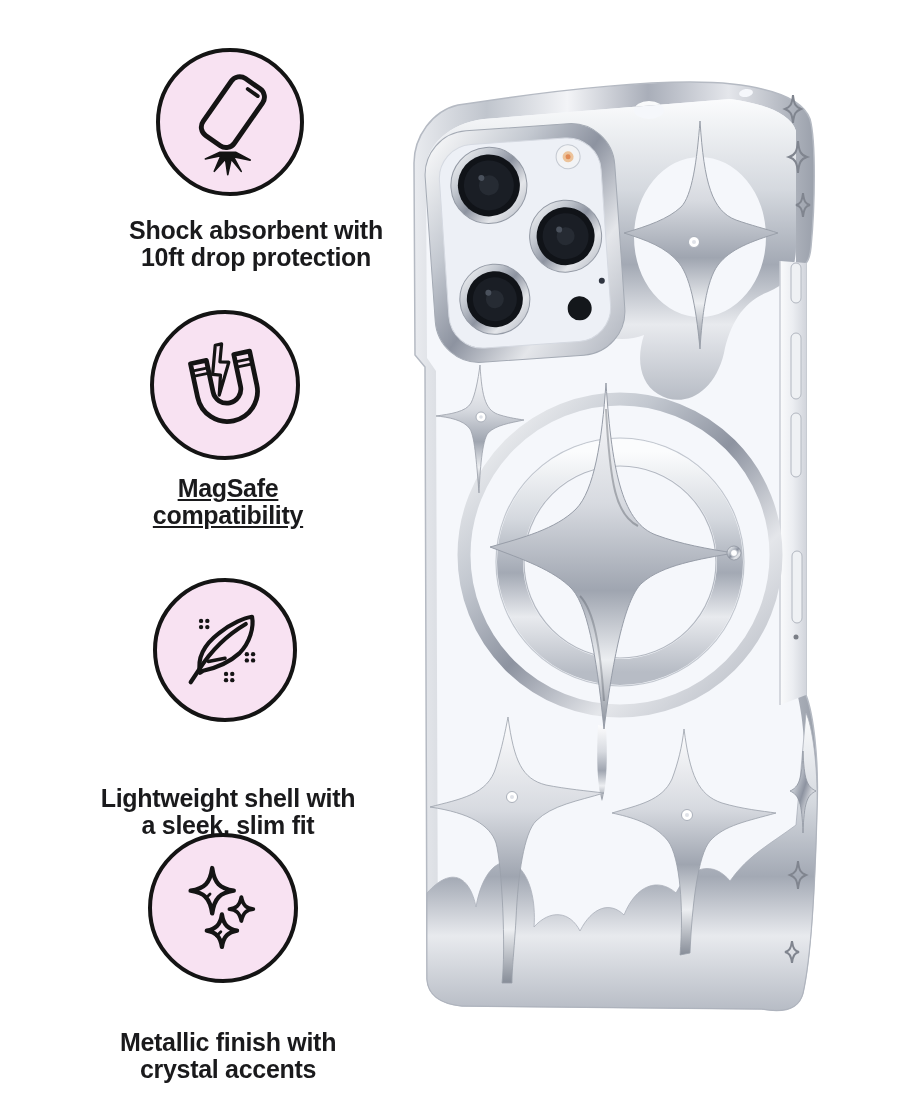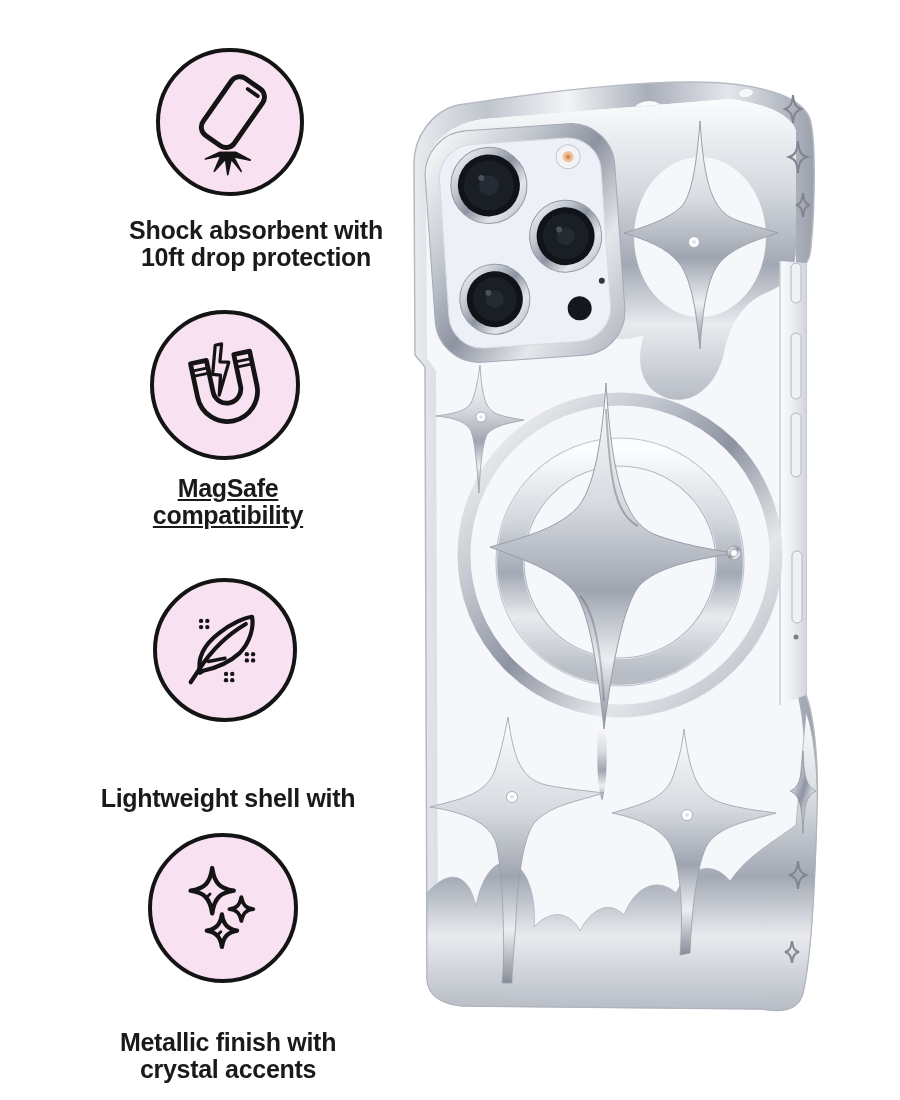--- a/index.html
+++ b/index.html
@@ -91,20 +91,21 @@
             <circle cx="77" cy="60" r="2.1"></circle>
           <circle cx="51" cy="73" r="2.1"></circle>
             <circle cx="57" cy="73" r="2.1"></circle>
           <circle cx="51" cy="79" r="2.1"></circle>
             <circle cx="57" cy="79" r="2.1"></circle>
         </g>
       </svg>
     </div>
     <div class="caption t3">
       <div>Lightweight shell with</div>
+      <div>a sleek, slim fit</div>
     </div>
 
     <div class="icon-circle c4">
       <svg width="108" height="108" viewBox="0 0 100 100">
         <g fill="none" stroke="#141414" stroke-width="4" stroke-linejoin="round" stroke-linecap="round">
           <path d="M40,13 C42,27 47,32 60,34 C47,36 42,41 40,55 C38,41 33,36 20,34 C33,32 38,27 40,13 Z"></path>
           <path d="M34,41 L38,37" stroke-width="2.6"></path>
           <path d="M67,40 C68.5,48 72,50.5 78,51 C72,51.5 68.5,54 67,62 C65.5,54 62,51.5 56,51 C62,50.5 65.5,48 67,40 Z" stroke-width="3.6"></path>
           <path d="M49,56 C50.5,66 55,69.5 63,71 C55,72.5 50.5,76 49,86 C47.5,76 43,72.5 35,71 C43,69.5 47.5,66 49,56 Z"></path>
           <path d="M44,76 L48,72" stroke-width="2.6"></path>

